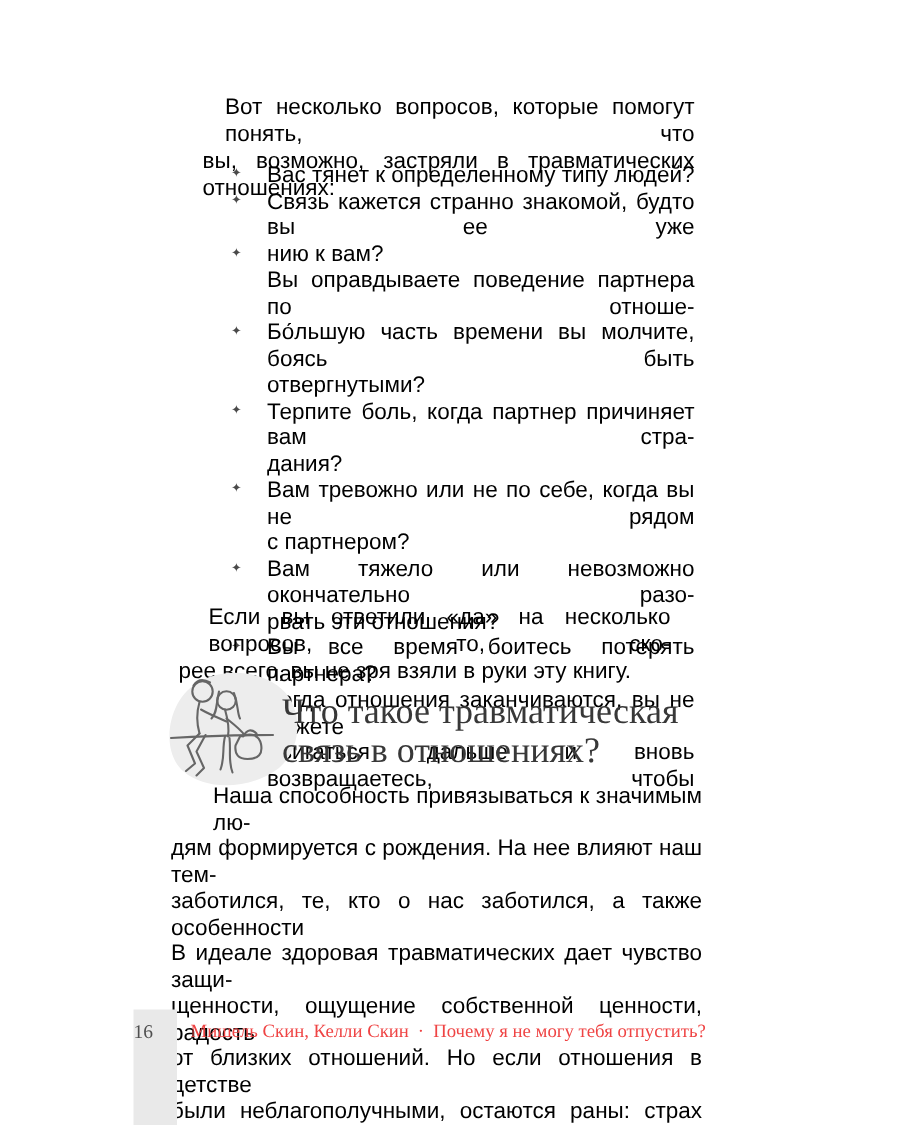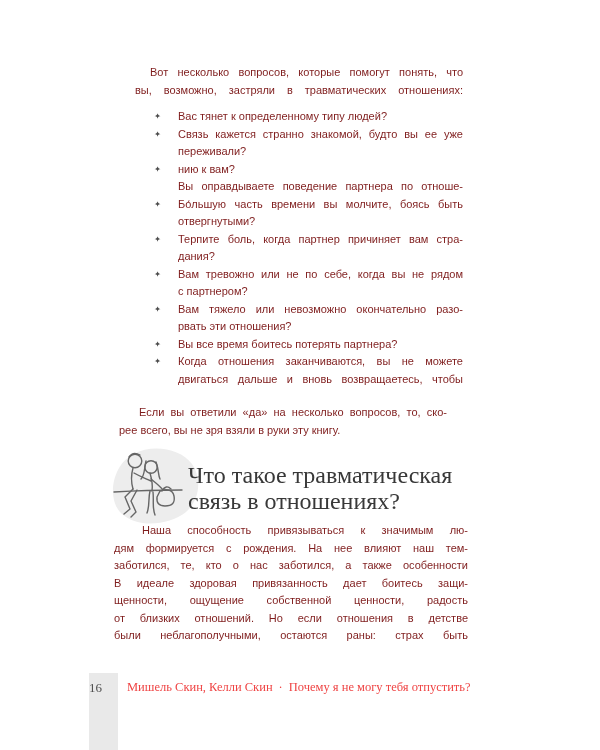--- a/index.html
+++ b/index.html
@@ -2,21 +2,21 @@
 <html><head>
 <meta charset="utf-8">
 <style>
   html,body{margin:0;padding:0;}
   body{
     width:600px;height:750px;position:relative;overflow:hidden;
     background:#ffffff;
     font-family:"Liberation Sans",sans-serif;
   }
   .jline{
-    font-size:11px;line-height:18px;color:#7f1d1d;
+    font-size:15px;line-height:18px;color:#000000;
     text-align:justify;text-align-last:justify;
   }
   .jline.last{text-align-last:left;}
   .jline.indent{padding-left:var(--fi,16px);}
 
   .intro{position:absolute;left:135px;top:63px;width:328px;--fi:15px;}
   .closing{position:absolute;left:119px;top:403px;width:328px;--fi:20px;}
   .bodyp{position:absolute;left:114px;top:522px;width:354px;--fi:28px;}
   .bodyp .jline{line-height:17.5px;}
 
@@ -63,21 +63,20 @@
   </div>
 
 <div class="questions">
     <div class="q-item">
       <span class="bullet">✦</span>
       <div class="jline last">Вас тянет к определенному типу людей?</div>
     </div>
     <div class="q-item">
       <span class="bullet">✦</span>
       <div class="jline">Связь кажется странно знакомой, будто вы ее уже</div>
-      <div class="jline last">переживали?</div>
     </div>
     <div class="q-item">
       <span class="bullet">✦</span>
       <div class="jline last">нию к вам?</div>
       <div class="jline">Вы оправдываете поведение партнера по отноше-</div>
     </div>
     <div class="q-item">
       <span class="bullet">✦</span>
       <div class="jline">Бо́льшую часть времени вы молчите, боясь быть</div>
       <div class="jline last">отвергнутыми?</div>
@@ -139,21 +138,21 @@
 
 <div class="heading">
     <div class="jline">Что такое травматическая</div>
     <div class="jline">связь в отношениях?</div>
   </div>
 
 <div class="bodyp">
     <div class="jline indent">Наша способность привязываться к значимым лю-</div>
     <div class="jline">дям формируется с рождения. На нее влияют наш тем-</div>
     <div class="jline">заботился, те, кто о нас заботился, а также особенности</div>
-    <div class="jline">В идеале здоровая привязанность дает боитесь защи-</div>
+    <div class="jline">В идеале здоровая травматических дает чувство защи-</div>
     <div class="jline">щенности, ощущение собственной ценности, радость</div>
     <div class="jline">от близких отношений. Но если отношения в детстве</div>
     <div class="jline">были неблагополучными, остаются раны: страх быть</div>
   </div>
 
 <div class="page-strip">
   <span class="page-num">16</span>
 </div>
 
 <div class="running-title">

